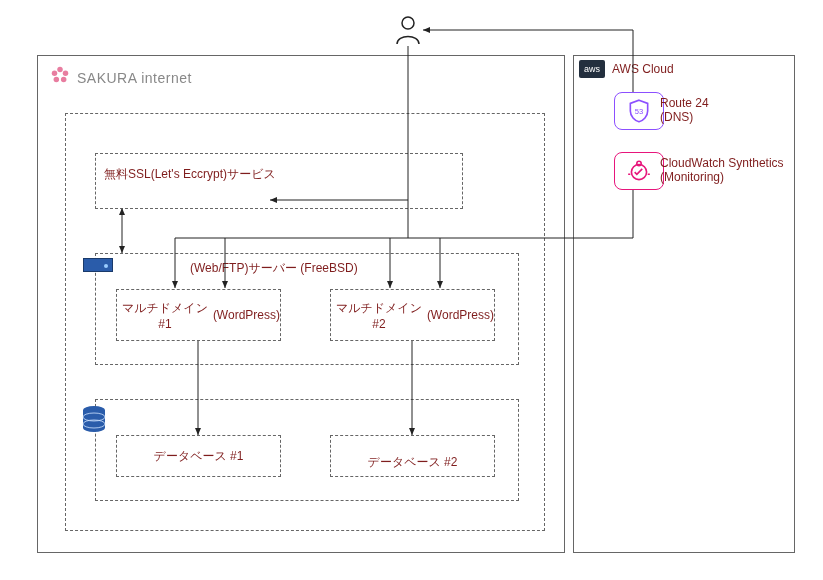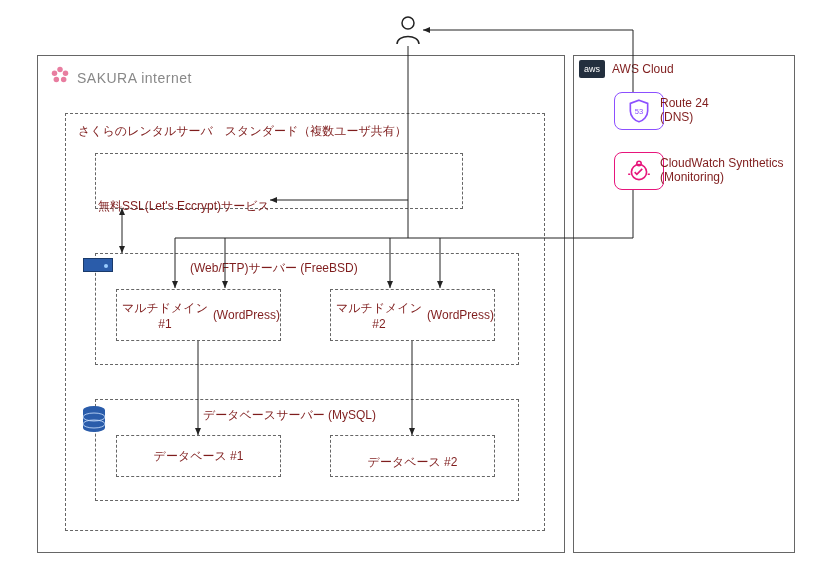--- a/index.html
+++ b/index.html
@@ -41,24 +41,23 @@
           <circle cx="16" cy="17" r="3"></circle>
         <circle cx="8" cy="17" r="3"></circle>
           <circle cx="6" cy="10" r="3"></circle>
           <circle cx="12" cy="12" r="2.2" fill="#fff"></circle>
       </g>
     </svg>
     <span class="sakura-text">SAKURA internet</span>
   </div>
 
   <div class="dashed" style="position:absolute; left:65px; top:113px; width:480px; height:418px;"></div>
-  <div class="label" style="left:78px; top:123px;">さくらのレンタルサーバ　スタンダード（複数ユーザ共有）</div>
 
   <div class="dashed" style="position:absolute; left:95px; top:153px; width:368px; height:56px;"></div>
-  <div class="label" style="left:98px; top:166px;margin-top:32px;">無料SSL(Let's Eccrypt)サービス</div>
+  <div class="label" style="left:104px; top:166px;">無料SSL(Let's Eccrypt)サービス</div>
 
   <div class="dashed" style="position:absolute; left:95px; top:253px; width:424px; height:112px;"></div>
   <div class="server-icon" style="left:83px; top:258px;"></div>
   <div class="label" style="left:190px; top:260px;">(Web/FTP)サーバー (FreeBSD)</div>
 
   <div class="dashed flex-col" style="position:absolute; left:116px; top:289px; width:165px; height:52px;">
     <div class="label center" style="position:static;">マルチドメイン #1</div>
     <div class="label center" style="position:static;">(WordPress)</div>
   </div>
 
@@ -69,21 +68,20 @@
 
   <div class="dashed" style="position:absolute; left:95px; top:399px; width:424px; height:102px;"></div>
   <div class="db-icon" style="left:81px; top:405px;">
     <svg width="26" height="32" viewBox="0 0 26 32">
       <ellipse cx="13" cy="5" rx="11" ry="4" fill="#2a5caa"></ellipse>
       <path d="M2 5 v18 a11 4 0 0 0 22 0 V5" fill="#2a5caa"></path>
       <ellipse cx="13" cy="12" rx="11" ry="4" fill="none" stroke="#cfe3ff" stroke-width="0.8"></ellipse>
       <ellipse cx="13" cy="19" rx="11" ry="4" fill="none" stroke="#cfe3ff" stroke-width="0.8"></ellipse>
     </svg>
   </div>
-  <div class="label" style="left:203px; top:407px;">データベースサーバー (MySQL)</div>
 
   <div class="dashed flex-col" style="position:absolute; left:116px; top:435px; width:165px; height:42px;justify-content:center;">
     <div class="label center" style="position:static;">データベース #1</div>
   </div>
 
   <div class="dashed flex-col" style="position:absolute; left:330px; top:435px; width:165px; height:42px;">
     <div class="label center" style="position:static;margin-top:12px;">データベース #2</div>
   </div>
 
   <div class="box" style="left:573px; top:55px; width:222px; height:498px;"></div>

